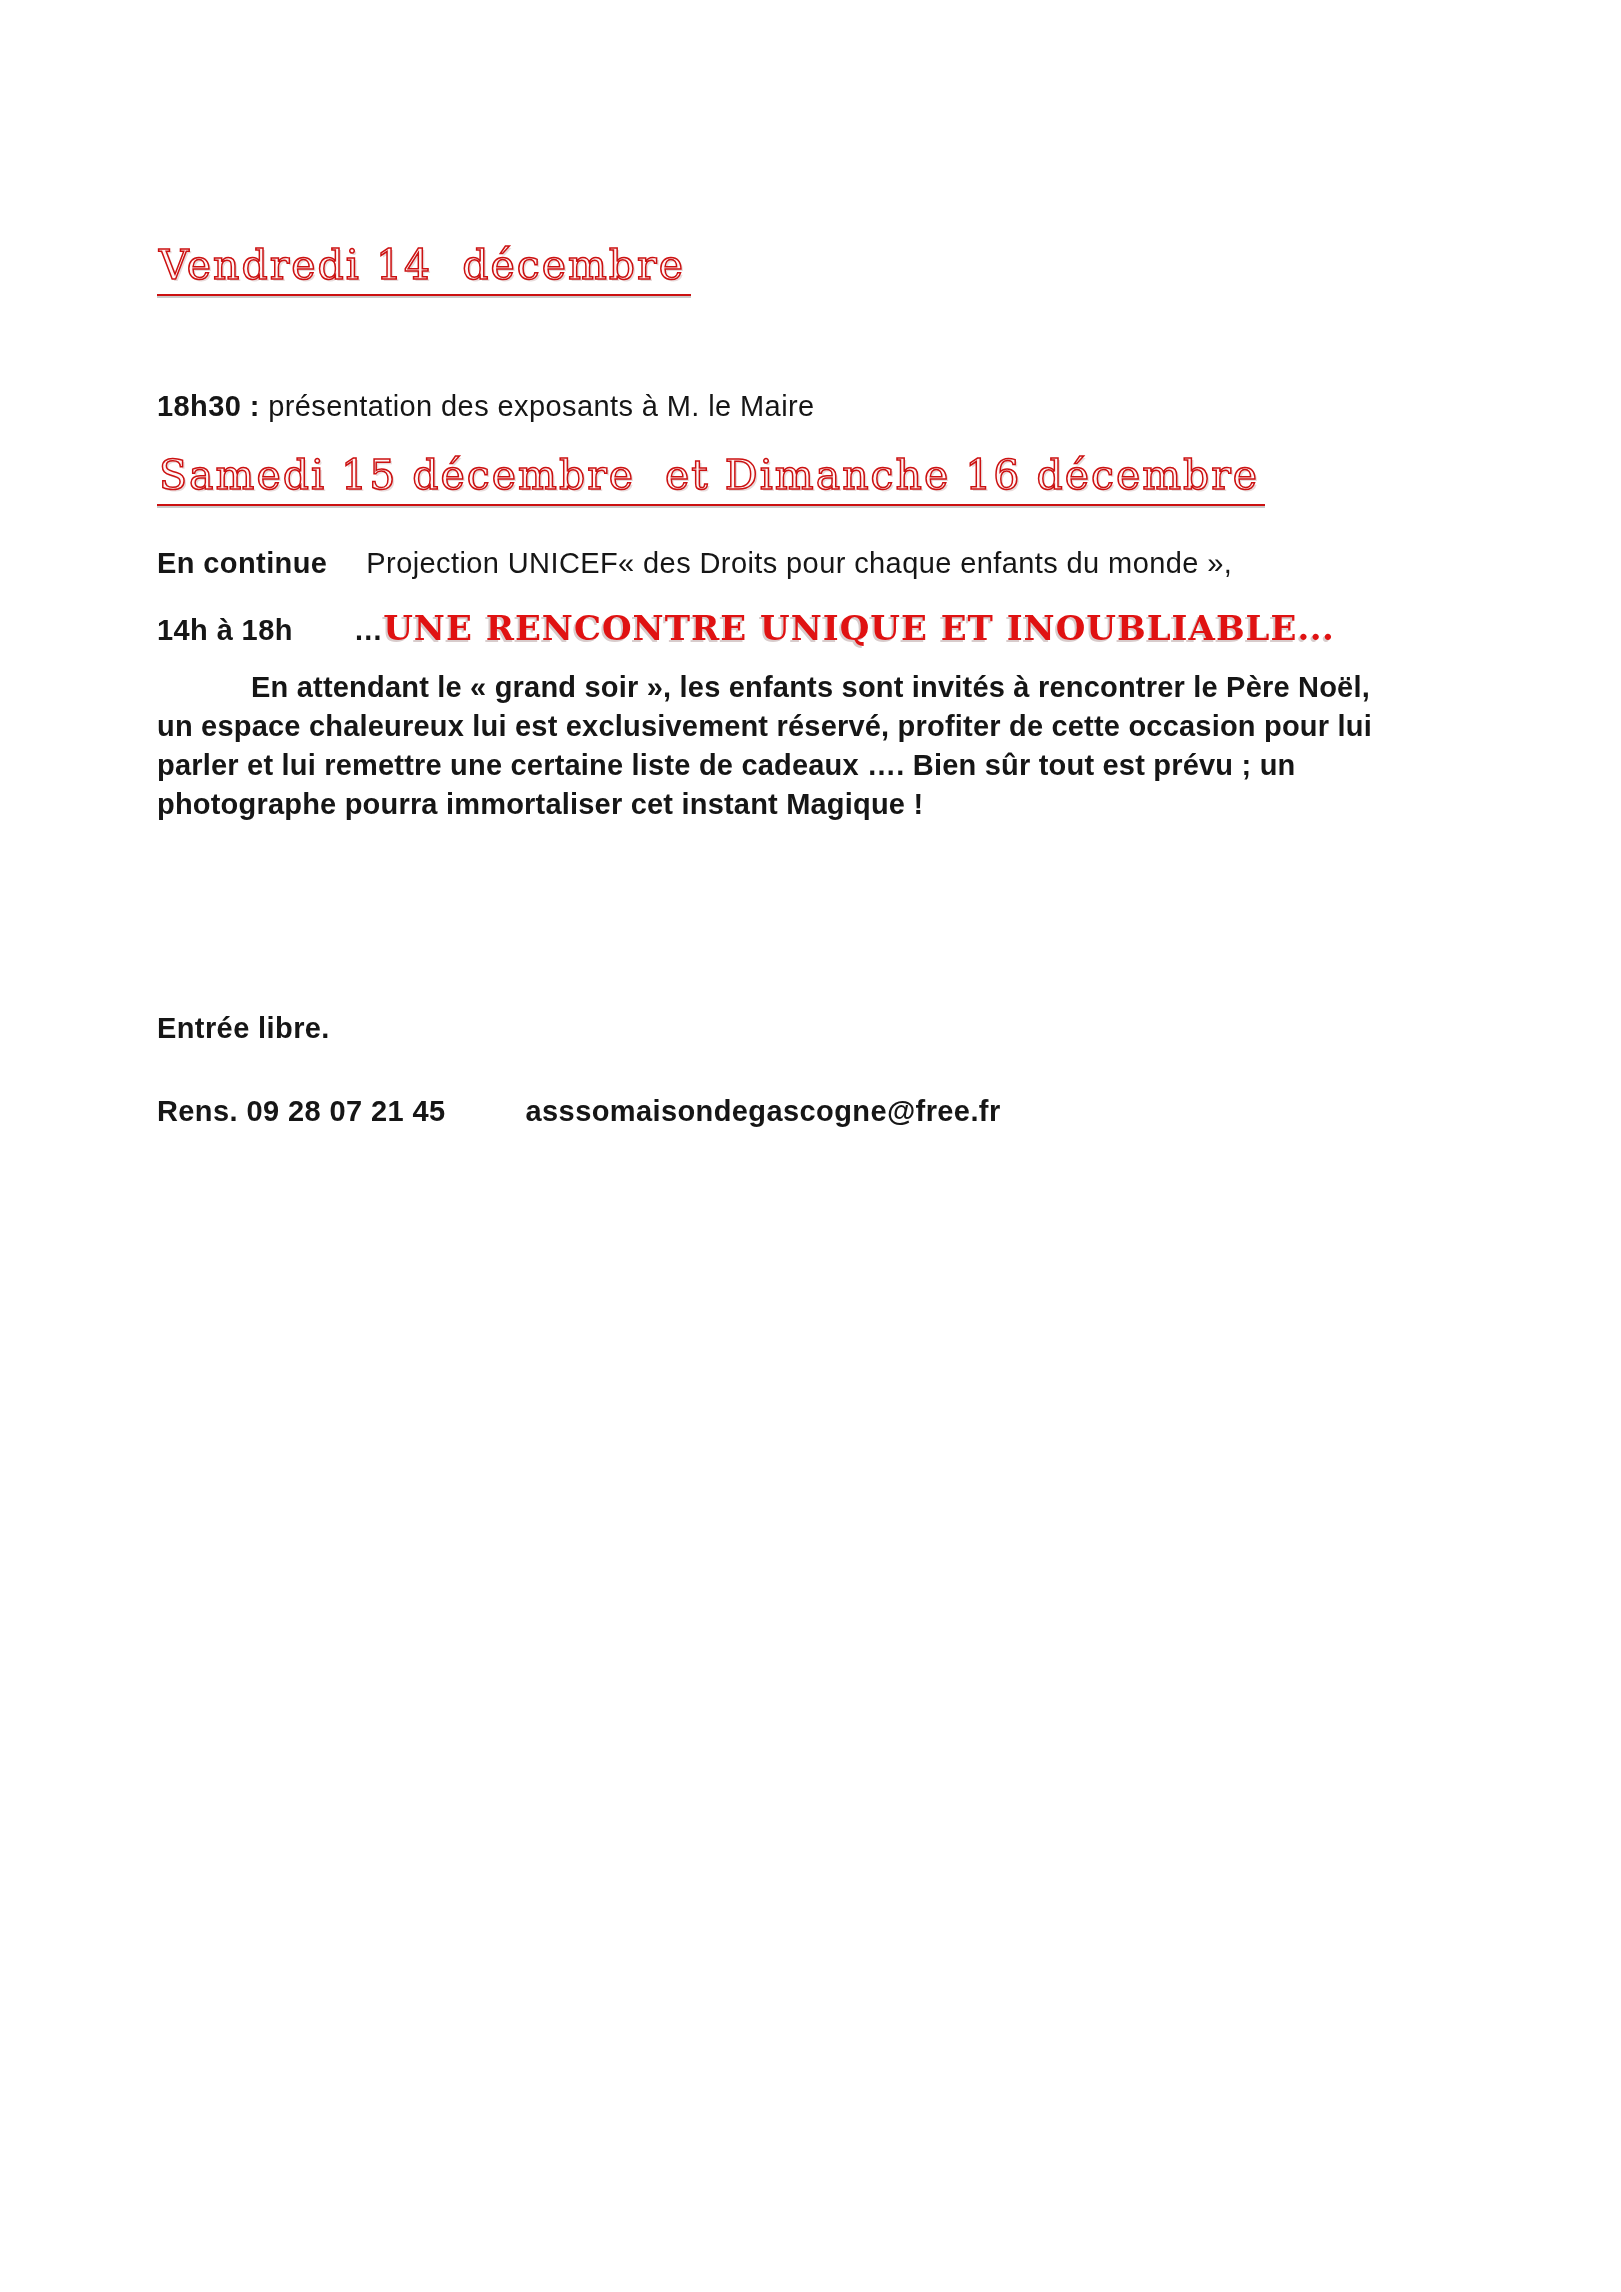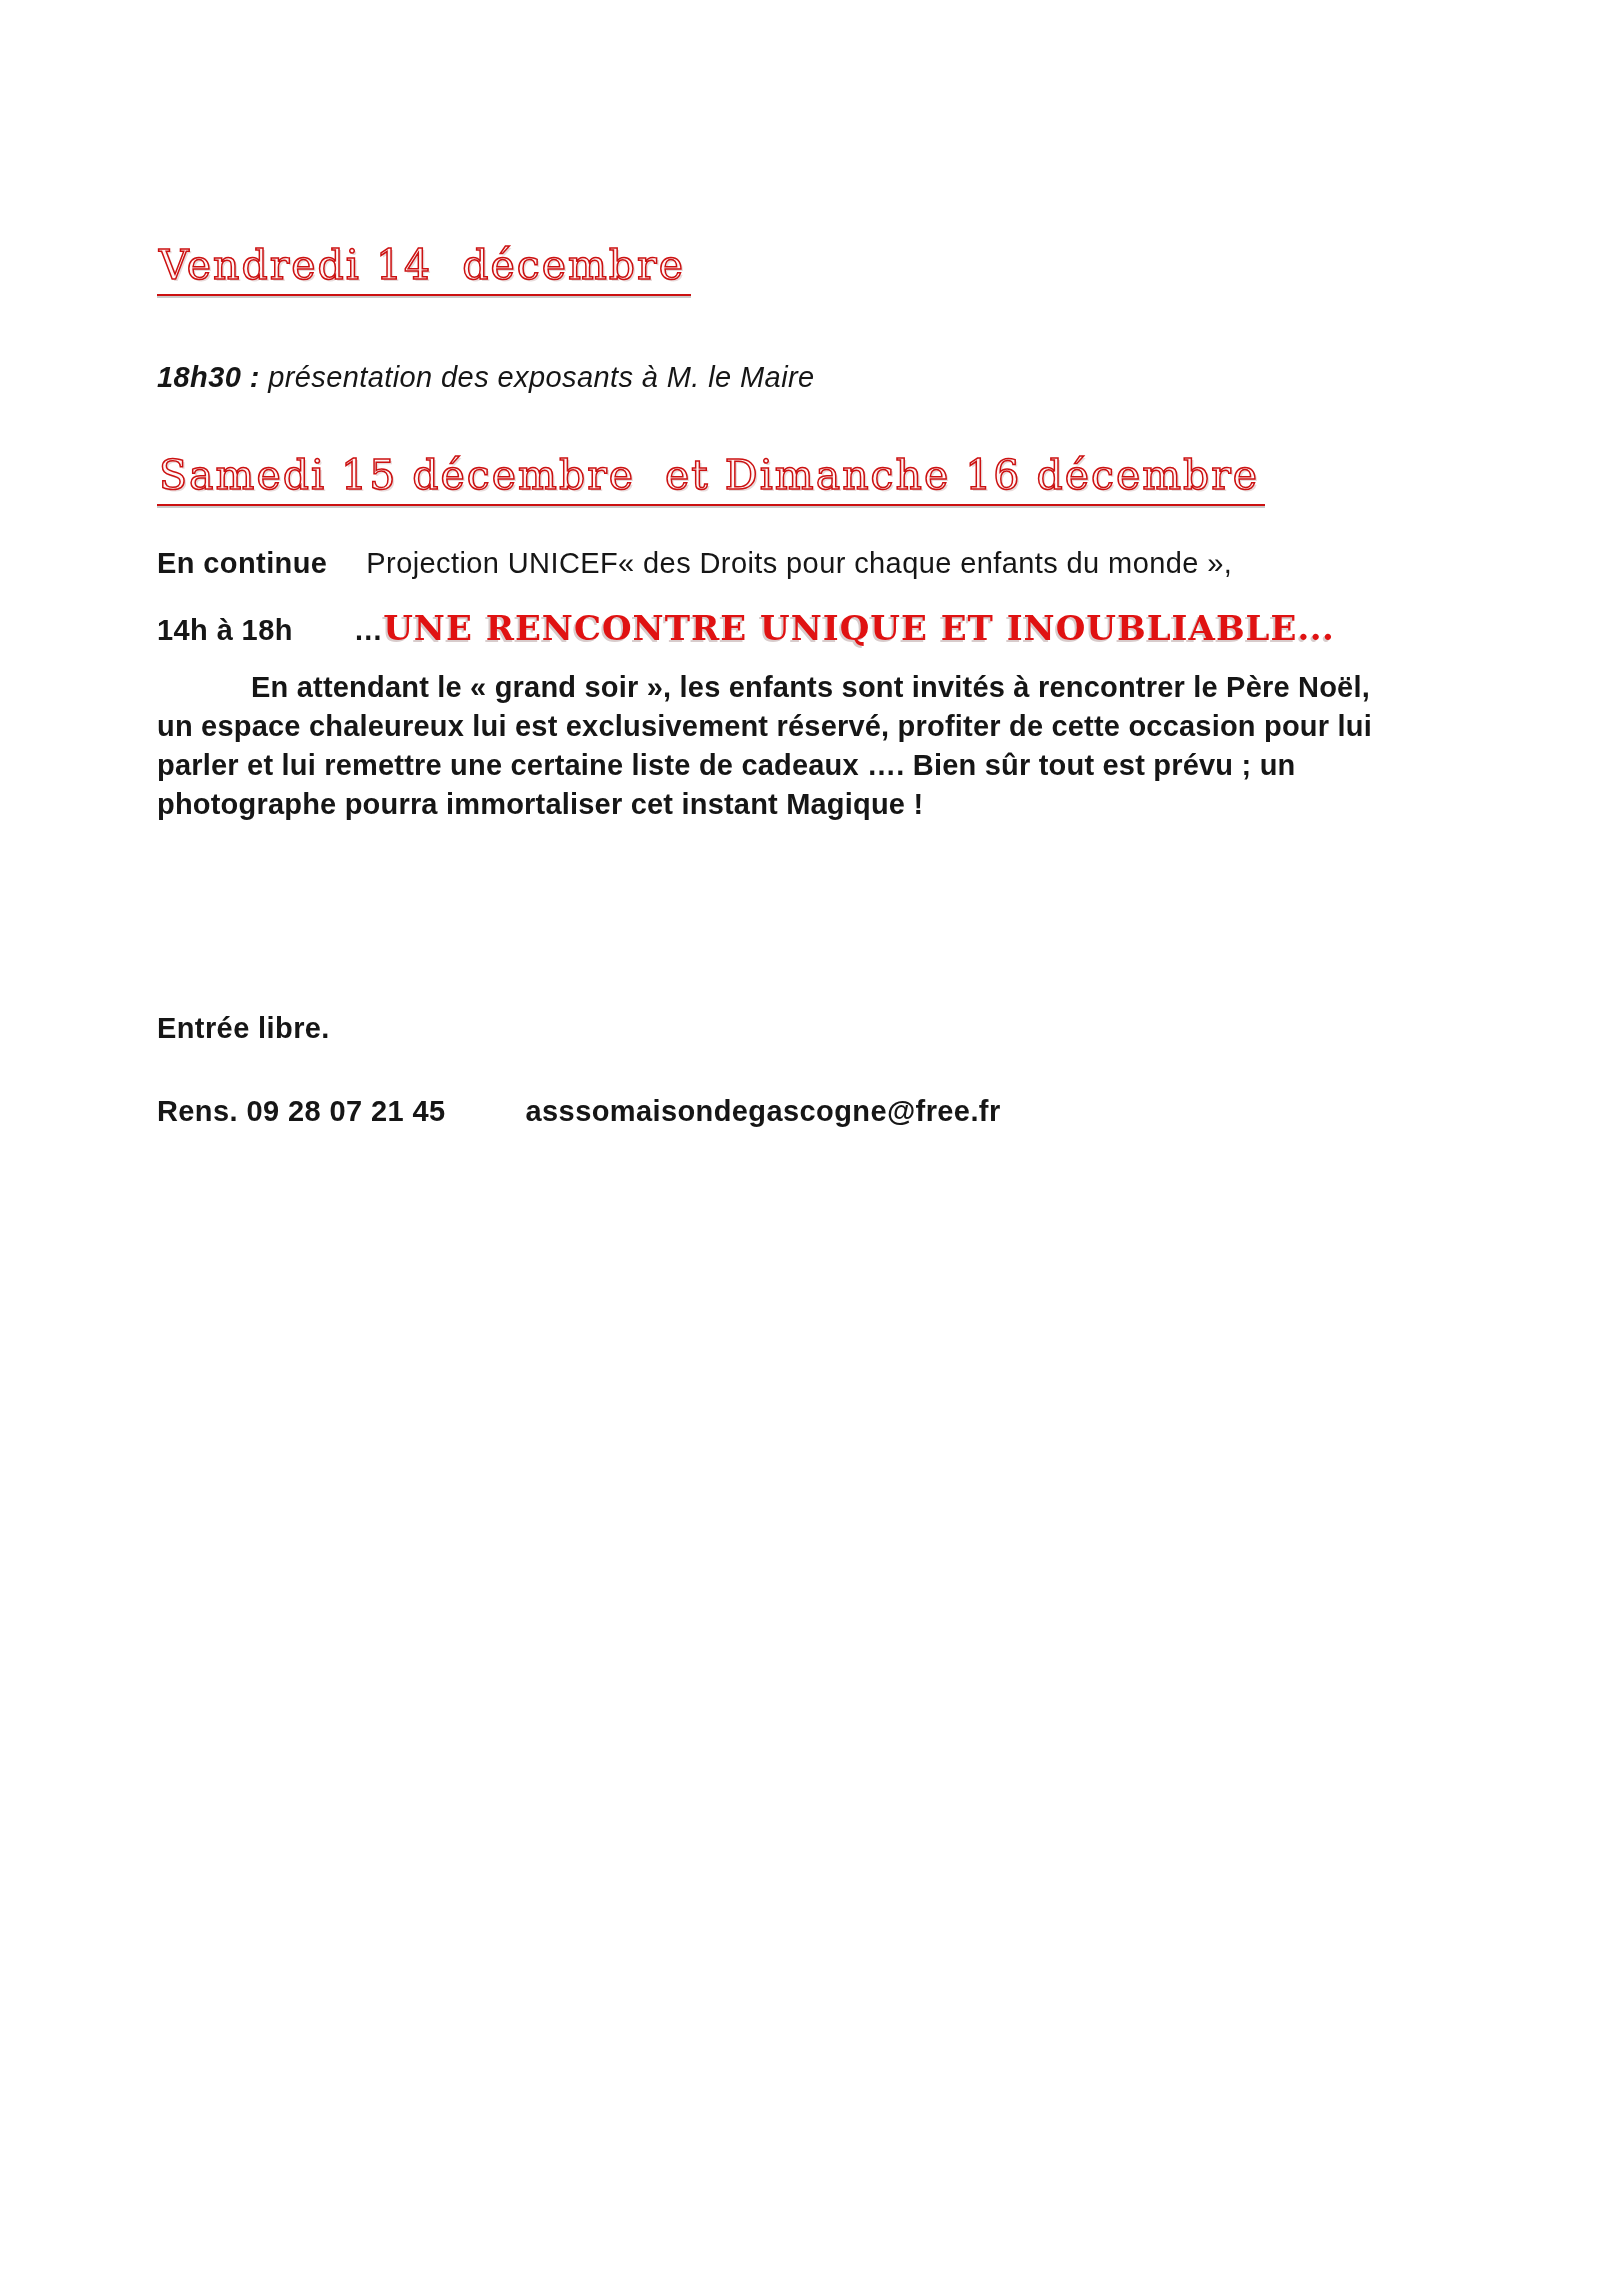--- a/index.html
+++ b/index.html
@@ -82,21 +82,21 @@
   .gap-email { display: inline-block; width: 80px; }
 </style>
 </head>
 <body>
 
 <div class="page">
 
   <div class="h-script" style="top: 241px;">Vendredi 14  décembre</div>
 
 
-  <div class="ln" style="top: 361px; font-style: italic;"><span class="b">18h30</span><span class="b"> : </span><span>présentation des exposants à M. le Maire</span></div>
+  <div class="ln" style="top: 390px;"><span class="b">18h30</span><span class="b"> : </span><span>présentation des exposants à M. le Maire</span></div>
 
   <div class="h-script" style="top: 451px;">Samedi 15 décembre  et Dimanche 16 décembre</div>
 
   <div class="ln" style="top: 547px;"><span class="b">En continue</span><span class="gap-tab"></span><span>Projection UNICEF« des Droits pour chaque enfants du monde »,</span></div>
 
   <div class="ln" style="top: 608px;"><span class="b">14h à 18h</span><span class="gap-wide"></span><span class="b">…</span><span class="ornate">UNE RENCONTRE UNIQUE ET INOUBLIABLE</span><span class="ornate-dots">...</span></div>
 
   <div class="para">
     <div class="pline indent">En attendant le « grand soir », les enfants sont invités à rencontrer le Père Noël,</div>
     <div class="pline">un espace chaleureux lui est exclusivement réservé, profiter de cette occasion pour lui</div>

